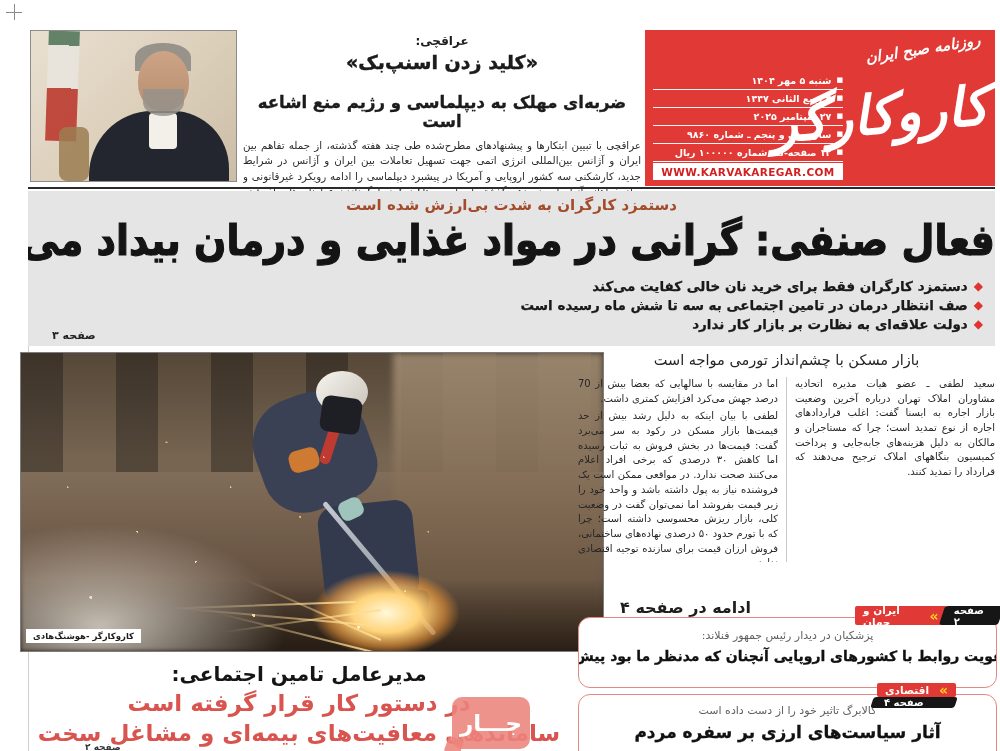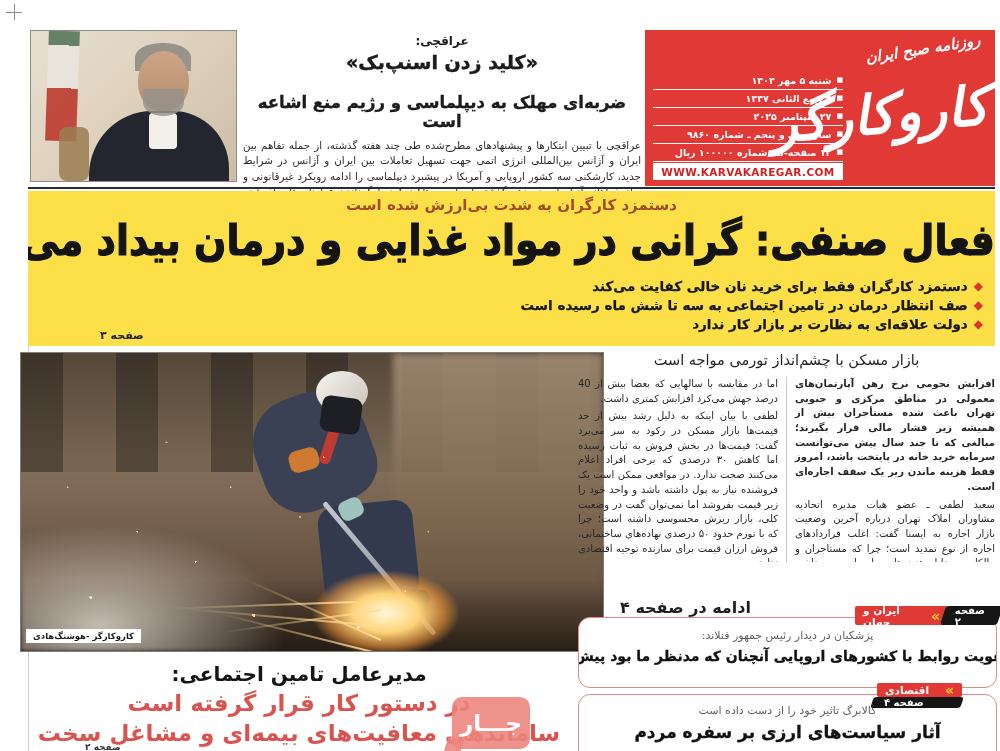--- a/index.html
+++ b/index.html
@@ -44,30 +44,30 @@
   .mh-row{display:flex;align-items:center;gap:5px;height:17px;border-bottom:1px solid rgba(255,255,255,.95);
           font-size:9.5px;font-weight:bold;}
   .mh-sq{font-size:7px;line-height:1;}
   .mh-web{position:absolute;left:8px;bottom:6px;width:190px;height:17px;background:#fff;color:#d21f1f;
           font-size:10.5px;font-weight:bold;display:flex;align-items:center;justify-content:center;
           letter-spacing:.4px;direction:ltr;}
 
   .top-rule{left:28px;top:187px;width:967px;height:2px;background:#2b2b2b;}
 
   
-  .cream{left:28px;top:191px;width:967px;height:155px;background:#fde047;overflow:hidden;}
+  .cream{left:28px;top:191px;width:967px;height:155px;background:#e5e5e5;overflow:hidden;}
   .ls-kicker{position:absolute;left:0;right:0;top:5px;text-align:center;font-size:15px;font-weight:bold;color:#a34b2b;}
   .ls-headline{position:absolute;left:0;right:0;top:25px;text-align:center;font-size:38px;font-weight:bold;
                color:#141414;-webkit-text-stroke:1.1px #141414;letter-spacing:-.5px;white-space:nowrap;
                transform:scaleY(1.12);transform-origin:top center;}
   .ls-bullets{position:absolute;right:12px;top:85px;}
   .ls-b{display:flex;align-items:center;gap:6px;height:19px;justify-content:flex-start;}
   .ls-diamond{color:#e0352e;font-size:12px;line-height:1;}
   .ls-btext{font-size:13.5px;font-weight:bold;color:#191919;-webkit-text-stroke:.25px #191919;}
-  .ls-page{position:absolute;left:24px;bottom:4px;font-size:11px;font-weight:bold;color:#222;margin-left:48px;}
+  .ls-page{position:absolute;left:24px;bottom:4px;font-size:11px;font-weight:bold;color:#222;}
 
   
   .wphoto{left:20px;top:352px;width:538px;height:298px;border:1px solid #7d7d7d;overflow:hidden;
           background:linear-gradient(180deg,#77644f 0%,#84715c 35%,#6b5645 70%,#473729 100%);padding-left:44px;}
   .wp-top{position:absolute;left:0;top:0;width:100%;height:40%;opacity:.75;
           background:repeating-linear-gradient(90deg,rgba(28,24,20,.6) 0 42px,rgba(95,80,62,.35) 42px 95px),
                      linear-gradient(180deg,rgba(20,16,12,.55),rgba(20,16,12,0));}
   .wp-pillar{position:absolute;right:0;top:0;width:36%;height:100%;filter:blur(3px);opacity:.9;
              background:linear-gradient(180deg,#a08b72,#7e6852 55%,#5c4938);}
   .wp-floor{position:absolute;left:0;bottom:0;width:100%;height:24%;
@@ -120,21 +120,21 @@
   .hz-col{width:50%;font-size:10px;line-height:1.47;text-align:justify;color:#262626;}
   .hz-col.right{padding-left:8px;border-left:1px solid #c9c9c9;}
   .hz-col.left{padding-right:8px;}
   .hz-col p{margin:0 0 3px 0;}
   .hz-lead{font-weight:bold;}
   .hz-cont{position:absolute;left:20px;top:246px;width:175px;text-align:center;font-size:16px;font-weight:bold;}
 
   
   .badge{display:flex;align-items:stretch;height:19px;direction:ltr;z-index:5;}
   .badge-label{background:#e13935;color:#fff;font-size:10.5px;font-weight:bold;padding:0 8px;
-               border-radius:2px;display:flex;align-items:center;gap:16px;}
+               border-radius:2px;display:flex;align-items:center;gap:10px;}
   .badge-chev{color:#ffd21e;font-weight:bold;font-size:14px;line-height:1;}
   .badge-page{background:#161616;color:#fff;font-size:10px;font-weight:bold;padding:0 12px;
               transform:skewX(-18deg);border-radius:3px;margin-left:-5px;display:flex;align-items:center;}
   .badge-page>span{transform:skewX(18deg);}
   .badge1{left:855px;top:606px;}
   .badge2{left:877px;top:683px;flex-direction:column;}
 
   .rbox{border:1.5px solid #e08a82;border-radius:12px;background:#fff;display:flex;flex-direction:column;
         align-items:center;overflow:hidden;}
   .box1{left:578px;top:617px;width:417px;height:69px;}
@@ -256,26 +256,25 @@
     <div class="wp-s s5"></div>
     <div class="wp-dots"></div>
     <div class="wp-smoke"></div>
     <div class="wp-credit">کاروکارگر -هوشنگ‌هادی</div>
   </div>
 
   <div class="abs housing">
     <div class="hz-kicker">بازار مسکن با چشم‌انداز تورمی مواجه است</div>
     <div class="hz-cols">
       <div class="hz-col right">
-        <p class="hz-lead">افزایش نجومی نرخ رهن آپارتمان‌های معمولی در مناطق مرکزی و جنوبی تهران باعث شده مستأجران بیش از همیشه زیر فشار مالی قرار بگیرند؛ مبالغی که تا چند سال پیش می‌توانست سرمایه خرید خانه در پایتخت باشد، امروز فقط هزینه ماندن زیر یک سقف اجاره‌ای است.</p>
         <p>سعید لطفی ـ عضو هیات مدیره اتحادیه مشاوران املاک تهران درباره آخرین وضعیت بازار اجاره به ایسنا گفت: اغلب قراردادهای اجاره از نوع تمدید است؛ چرا که مستاجران و مالکان به دلیل هزینه‌های جابه‌جایی و پرداخت کمیسیون بنگاههای املاک ترجیح می‌دهند که قرارداد را تمدید کنند.</p>
 
       </div>
       <div class="hz-col left">
-        <p>اما در مقایسه با سالهایی که بعضا بیش از 40 درصد جهش می‌کرد افزایش کمتری داشت.</p>
+        <p>اما در مقایسه با سالهایی که بعضا بیش از 70 درصد جهش می‌کرد افزایش کمتری داشت.</p>
         <p>لطفی با بیان اینکه به دلیل رشد بیش از حد قیمت‌ها بازار مسکن در رکود به سر می‌برد گفت: قیمت‌ها در بخش فروش به ثبات رسیده اما کاهش ۳۰ درصدی که برخی افراد اعلام می‌کنند صحت ندارد. در مواقعی ممکن است یک فروشنده نیاز به پول داشته باشد و واحد خود را زیر قیمت بفروشد اما نمی‌توان گفت در وضعیت کلی، بازار ریزش محسوسی داشته است؛ چرا که با تورم حدود ۵۰ درصدی نهاده‌های ساختمانی، فروش ارزان قیمت برای سازنده توجیه اقتصادی ندارد.</p>
 
       </div>
     </div>
     <div class="hz-cont">ادامه در صفحه ۴</div>
   </div>
 
   <div class="abs badge badge1">
     <div class="badge-label">
       <span>ایران و جهان</span>

